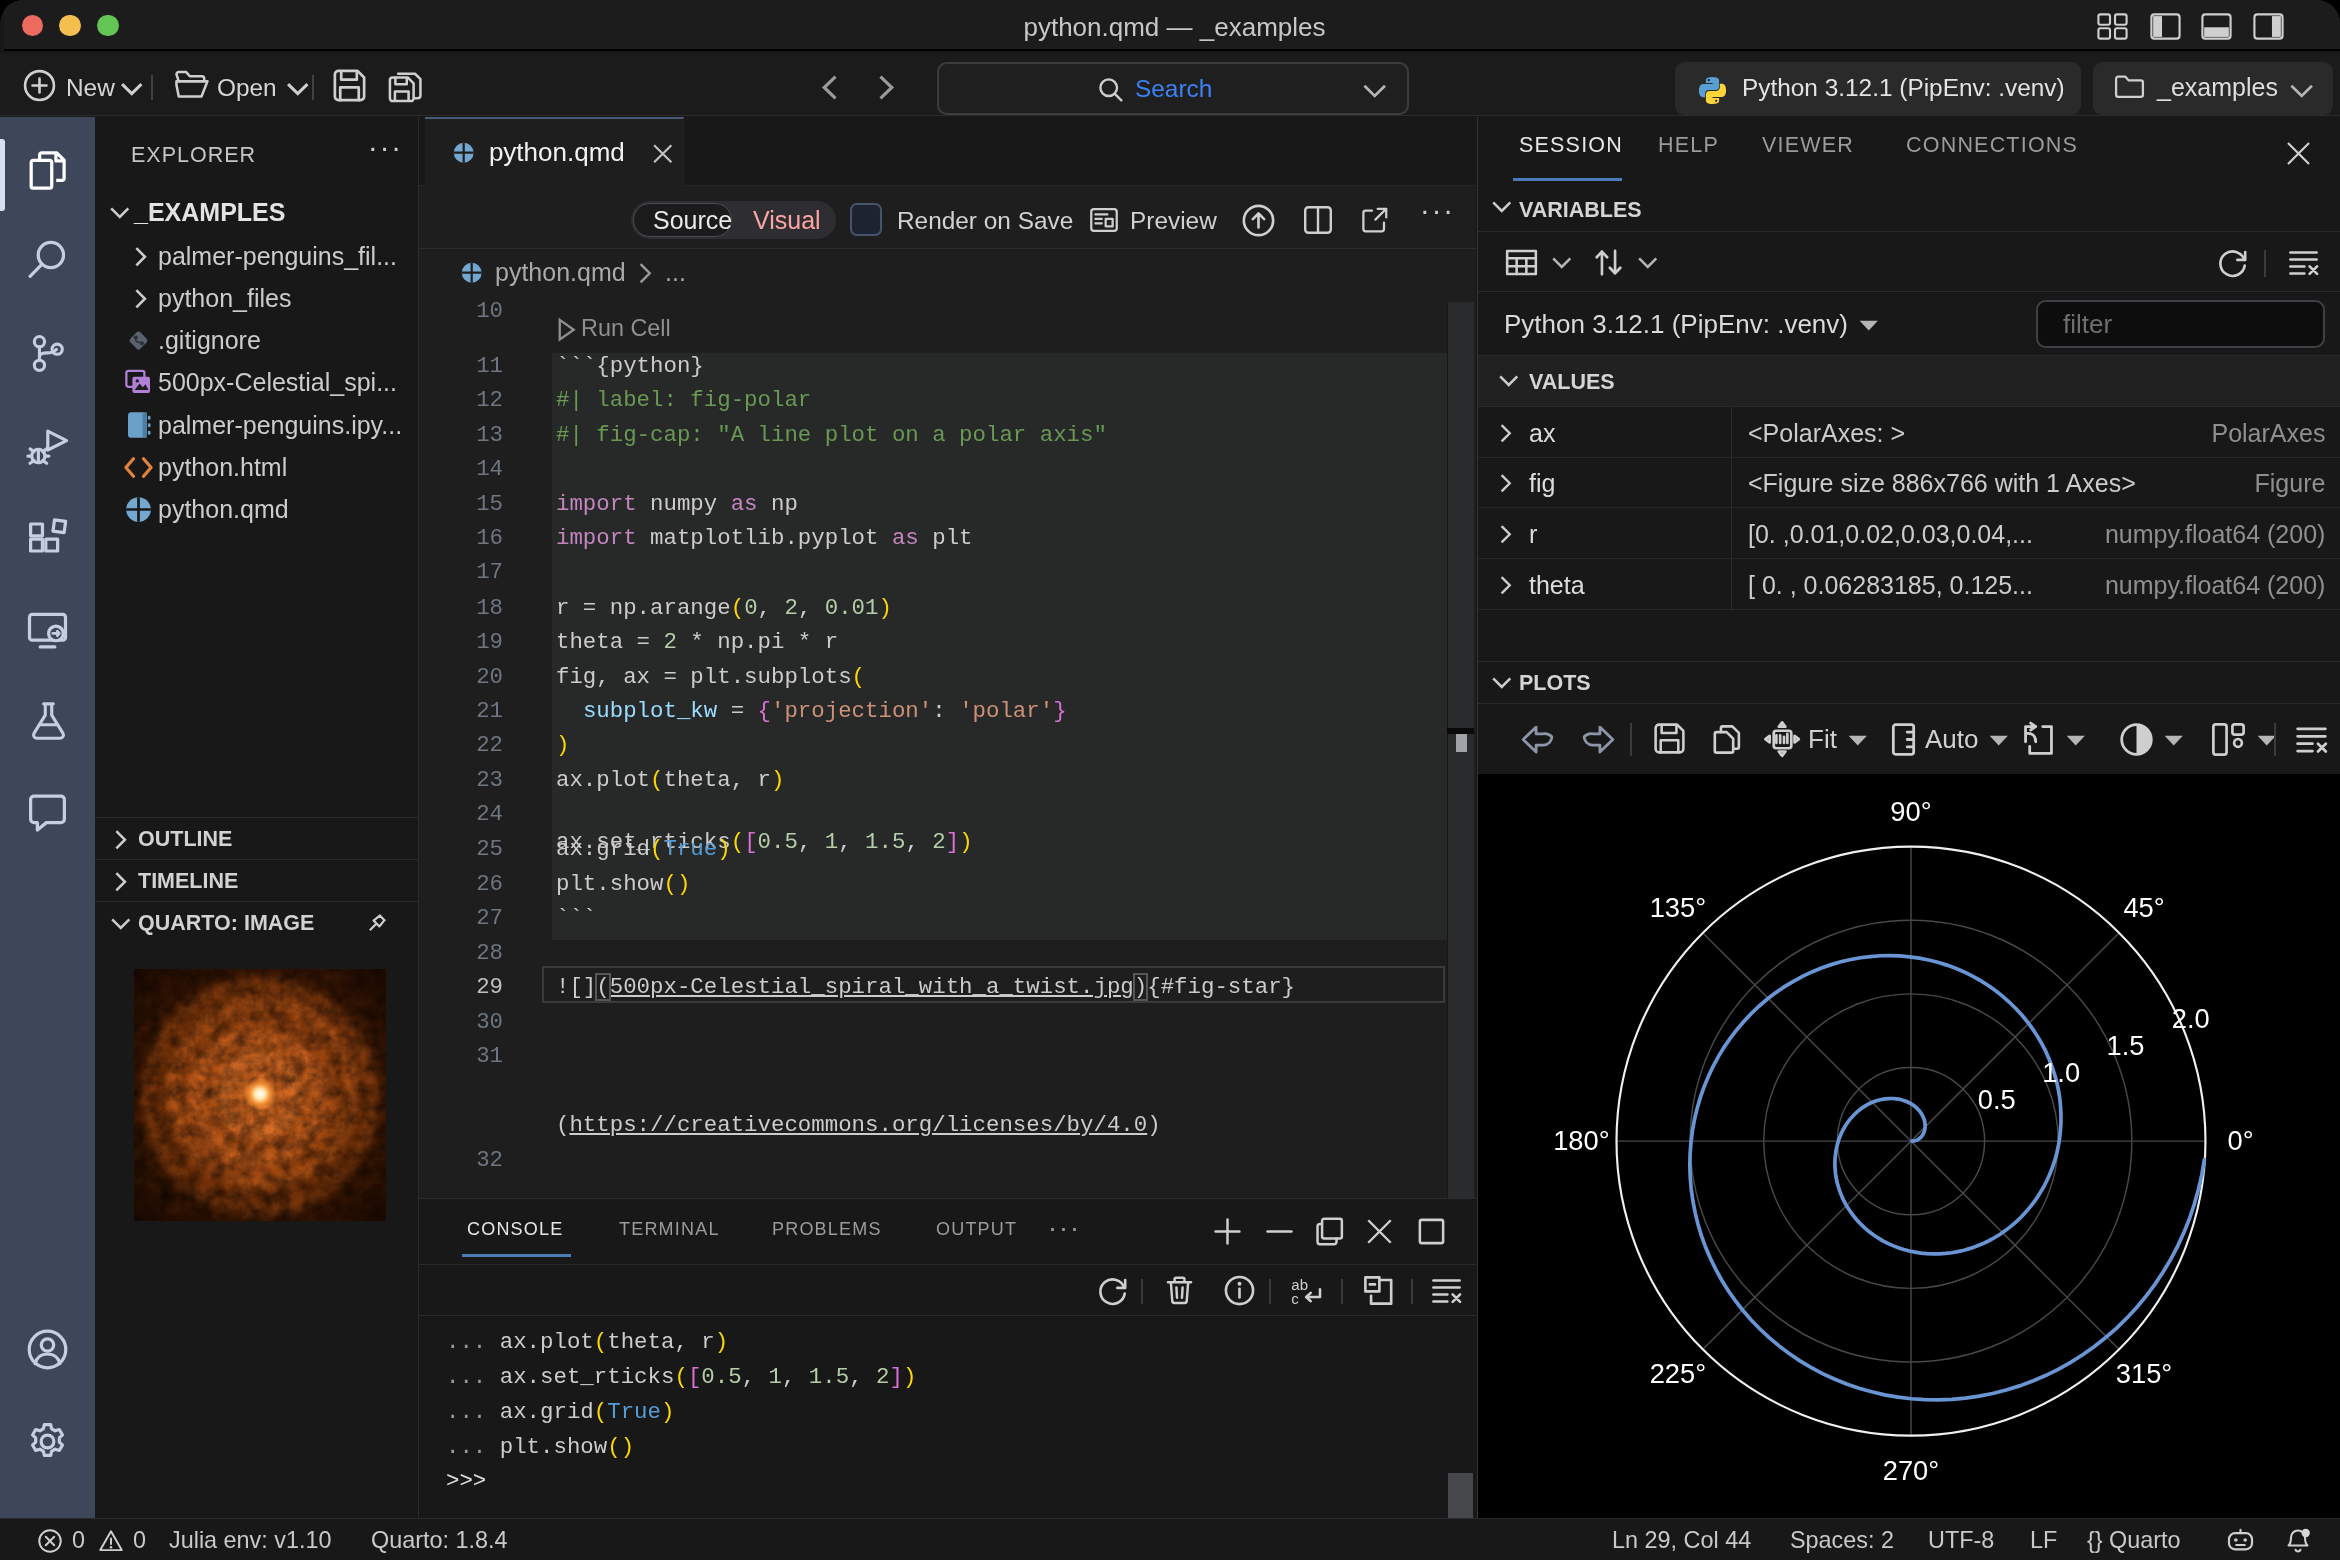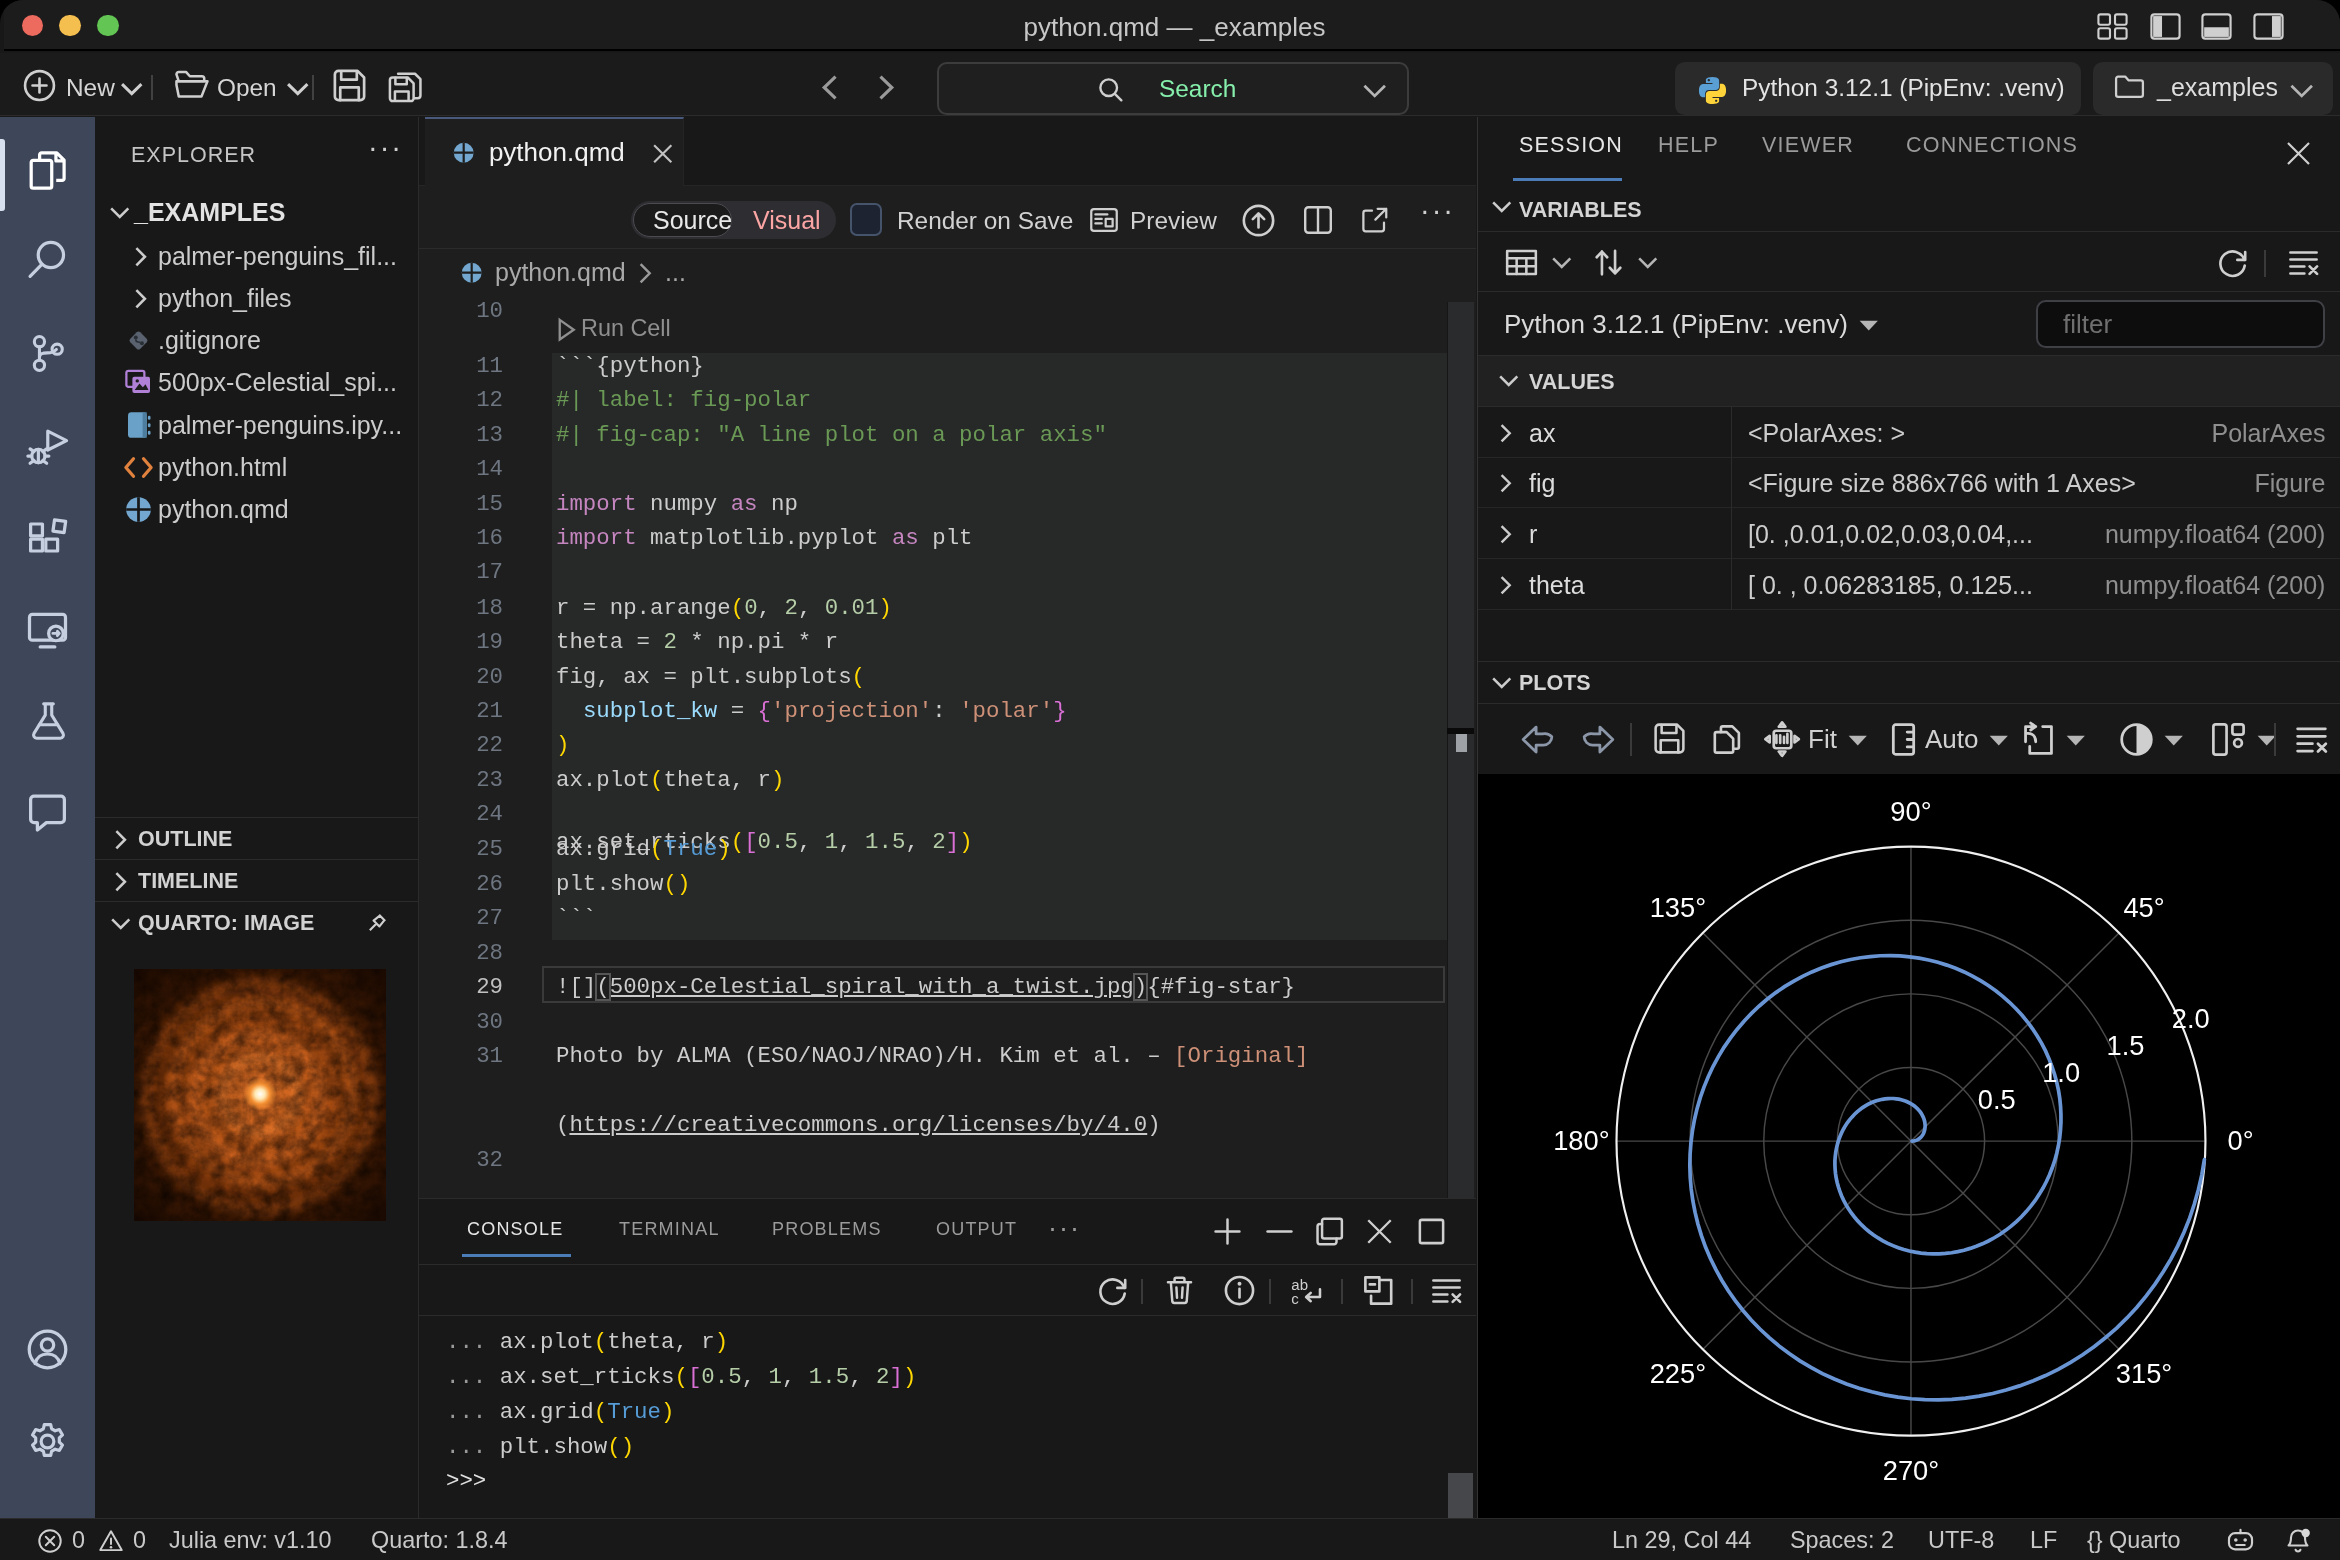--- a/index.html
+++ b/index.html
@@ -113,21 +113,21 @@
         <path d="M7.5 1.5 L2.8 6 L7.5 10.5" fill="none" stroke="#9a9a9a" stroke-width="1.3"></path>
       </svg>
     <svg class="icon" style="left:874px;top:19.5px;" width="25" height="29" viewBox="0 0 10 12">
         <path d="M2.5 1.5 L7.2 6 L2.5 10.5" fill="none" stroke="#9a9a9a" stroke-width="1.3"></path>
       </svg>
     <div class="inputbox" style="left:937px;width:472px;"></div>
     <svg class="icon" style="left:1096px;top:21.5px;" width="29" height="29" viewBox="0 0 16 16">
         <circle cx="7" cy="7" r="4.6" class="s1" stroke-width="1.3"></circle>
         <path class="s1" stroke-width="1.3" d="M10.4 10.4 L14 14"></path>
       </svg>
-    <div class="tbtxt" style="left:1135px;top:21.5px;color:#86efac;font-size:24.4px;margin-left:24px;">Search</div>
+    <div class="tbtxt" style="left:1135px;top:21.5px;color:#3b82f6;font-size:24.4px;">Search</div>
     <svg class="icon" style="left:1363px;top:31px;" width="23.4" height="13.7" viewBox="0 0 10 6">
         <path d="M0.5 0.8 L5 5.2 L9.5 0.8" fill="none" stroke="#b5b5b5" stroke-width="1.2"></path>
       </svg>
     <div class="pillbtn" style="left:1675px;width:406px;"></div>
     <svg class="icon" style="left:1697px;top:21.5px;" width="31" height="31" viewBox="0 0 32 32">
       <path fill="#5a9fd4" d="M15.9 2c-7.1 0-6.7 3.1-6.7 3.1v3.2h6.8v1H6.5S2 8.8 2 16c0 7.2 4 6.9 4 6.9h2.4v-3.3s-.1-4 3.9-4h6.7s3.8.1 3.8-3.7V5.7S23.4 2 15.9 2zm-3.7 2.1c.7 0 1.2.5 1.2 1.2s-.5 1.2-1.2 1.2-1.2-.5-1.2-1.2.5-1.2 1.2-1.2z"></path>
       <path fill="#ffd43b" d="M16.1 30c7.1 0 6.7-3.1 6.7-3.1v-3.2H16v-1h9.5s4.5.5 4.5-6.7c0-7.2-4-6.9-4-6.9h-2.4v3.3s.1 4-3.9 4H13s-3.8-.1-3.8 3.7v6.2S8.6 30 16.1 30zm3.7-2.1c-.7 0-1.2-.5-1.2-1.2s.5-1.2 1.2-1.2 1.2.5 1.2 1.2-.5 1.2-1.2 1.2z"></path>
     </svg>
     <div class="tbtxt" style="left:1742px;top:20.5px;color:#e3e3e3;font-size:24.4px;">Python 3.12.1 (PipEnv: .venv)</div>
     <div class="pillbtn" style="left:2093px;width:240px;"></div>
@@ -421,21 +421,20 @@
         <div class="cl" style="top:534px;">ax.grid<span class="gold">(</span><span class="blue">True</span><span class="gold">)</span></div>
       <div class="ln" style="top:569px;">26</div>
         <div class="cl" style="top:569px;">plt.show<span class="gold">(</span><span class="gold">)</span></div>
       <div class="ln" style="top:603px;">27</div>
         <div class="cl" style="top:603px;">```</div>
       <div class="ln" style="top:638px;">28</div>
       <div class="ln" style="top:672px;color:#c0c0c0;">29</div>
         <div class="cl" style="top:672px;">![]<span style="outline:2px solid #565656;outline-offset:-1px;">(</span><span style="text-decoration:underline;">500px-Celestial_spiral_with_a_twist.jpg</span><span style="outline:2px solid #565656;outline-offset:-1px;">)</span>{#fig-star}</div>
       <div class="ln" style="top:707px;">30</div>
       <div class="ln" style="top:741px;">31</div>
-        <div class="cl" style="top:741px;">Photo by ALMA (ESO/NAOJ/NRAO)/H. Kim et al. – <span class="org">[Original]</span></div>
       <div class="cl" style="top:810px;">(<span style="text-decoration:underline;">https://creativecommons.org/licenses/by/4.0</span>)</div>
       <div class="ln" style="top:845px;">32</div>
     </div>
     <div id="panel">
       <div class="ptab" style="left:48px;color:#e6e6e6;">CONSOLE</div>
       <div class="abs" style="left:43px;top:55px;width:109px;height:2.9px;background:#4b7cb8;"></div>
       <div class="ptab" style="left:200px;">TERMINAL</div>
       <div class="ptab" style="left:353px;">PROBLEMS</div>
       <div class="ptab" style="left:517px;">OUTPUT</div>
       <div class="ptab" style="left:629px;top:13.7px;font-size:27px;letter-spacing:2px;">···</div>

